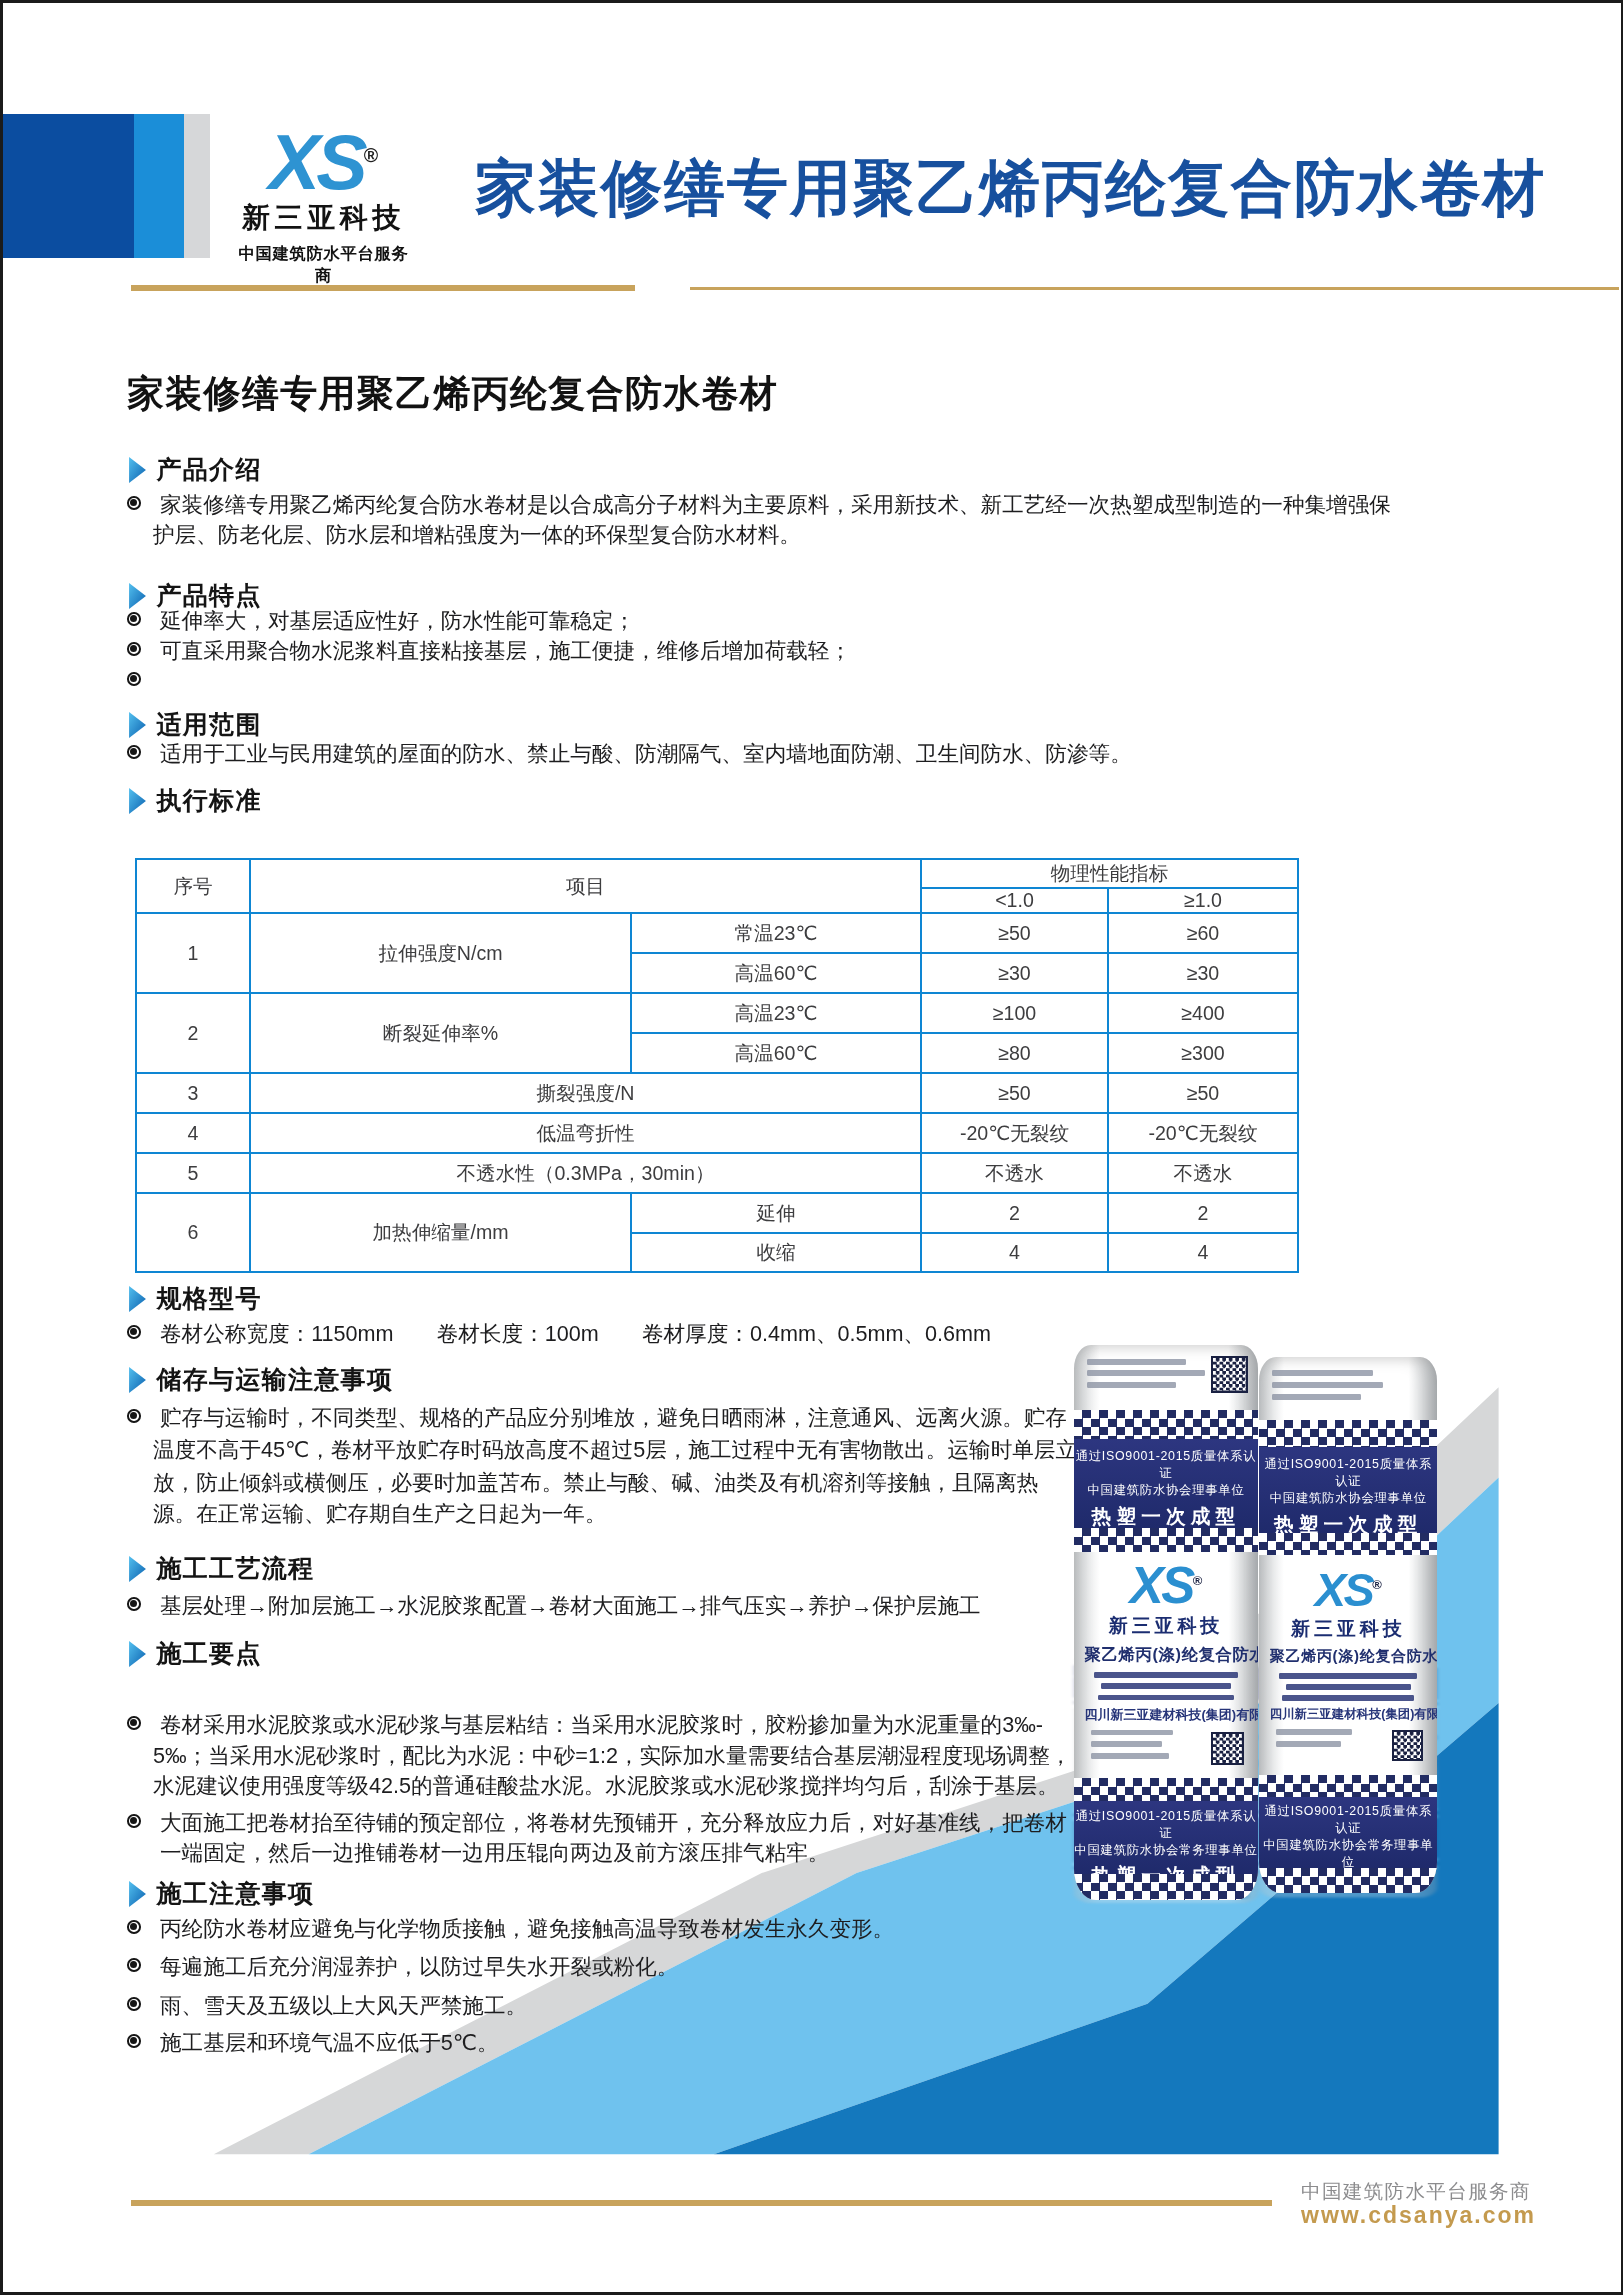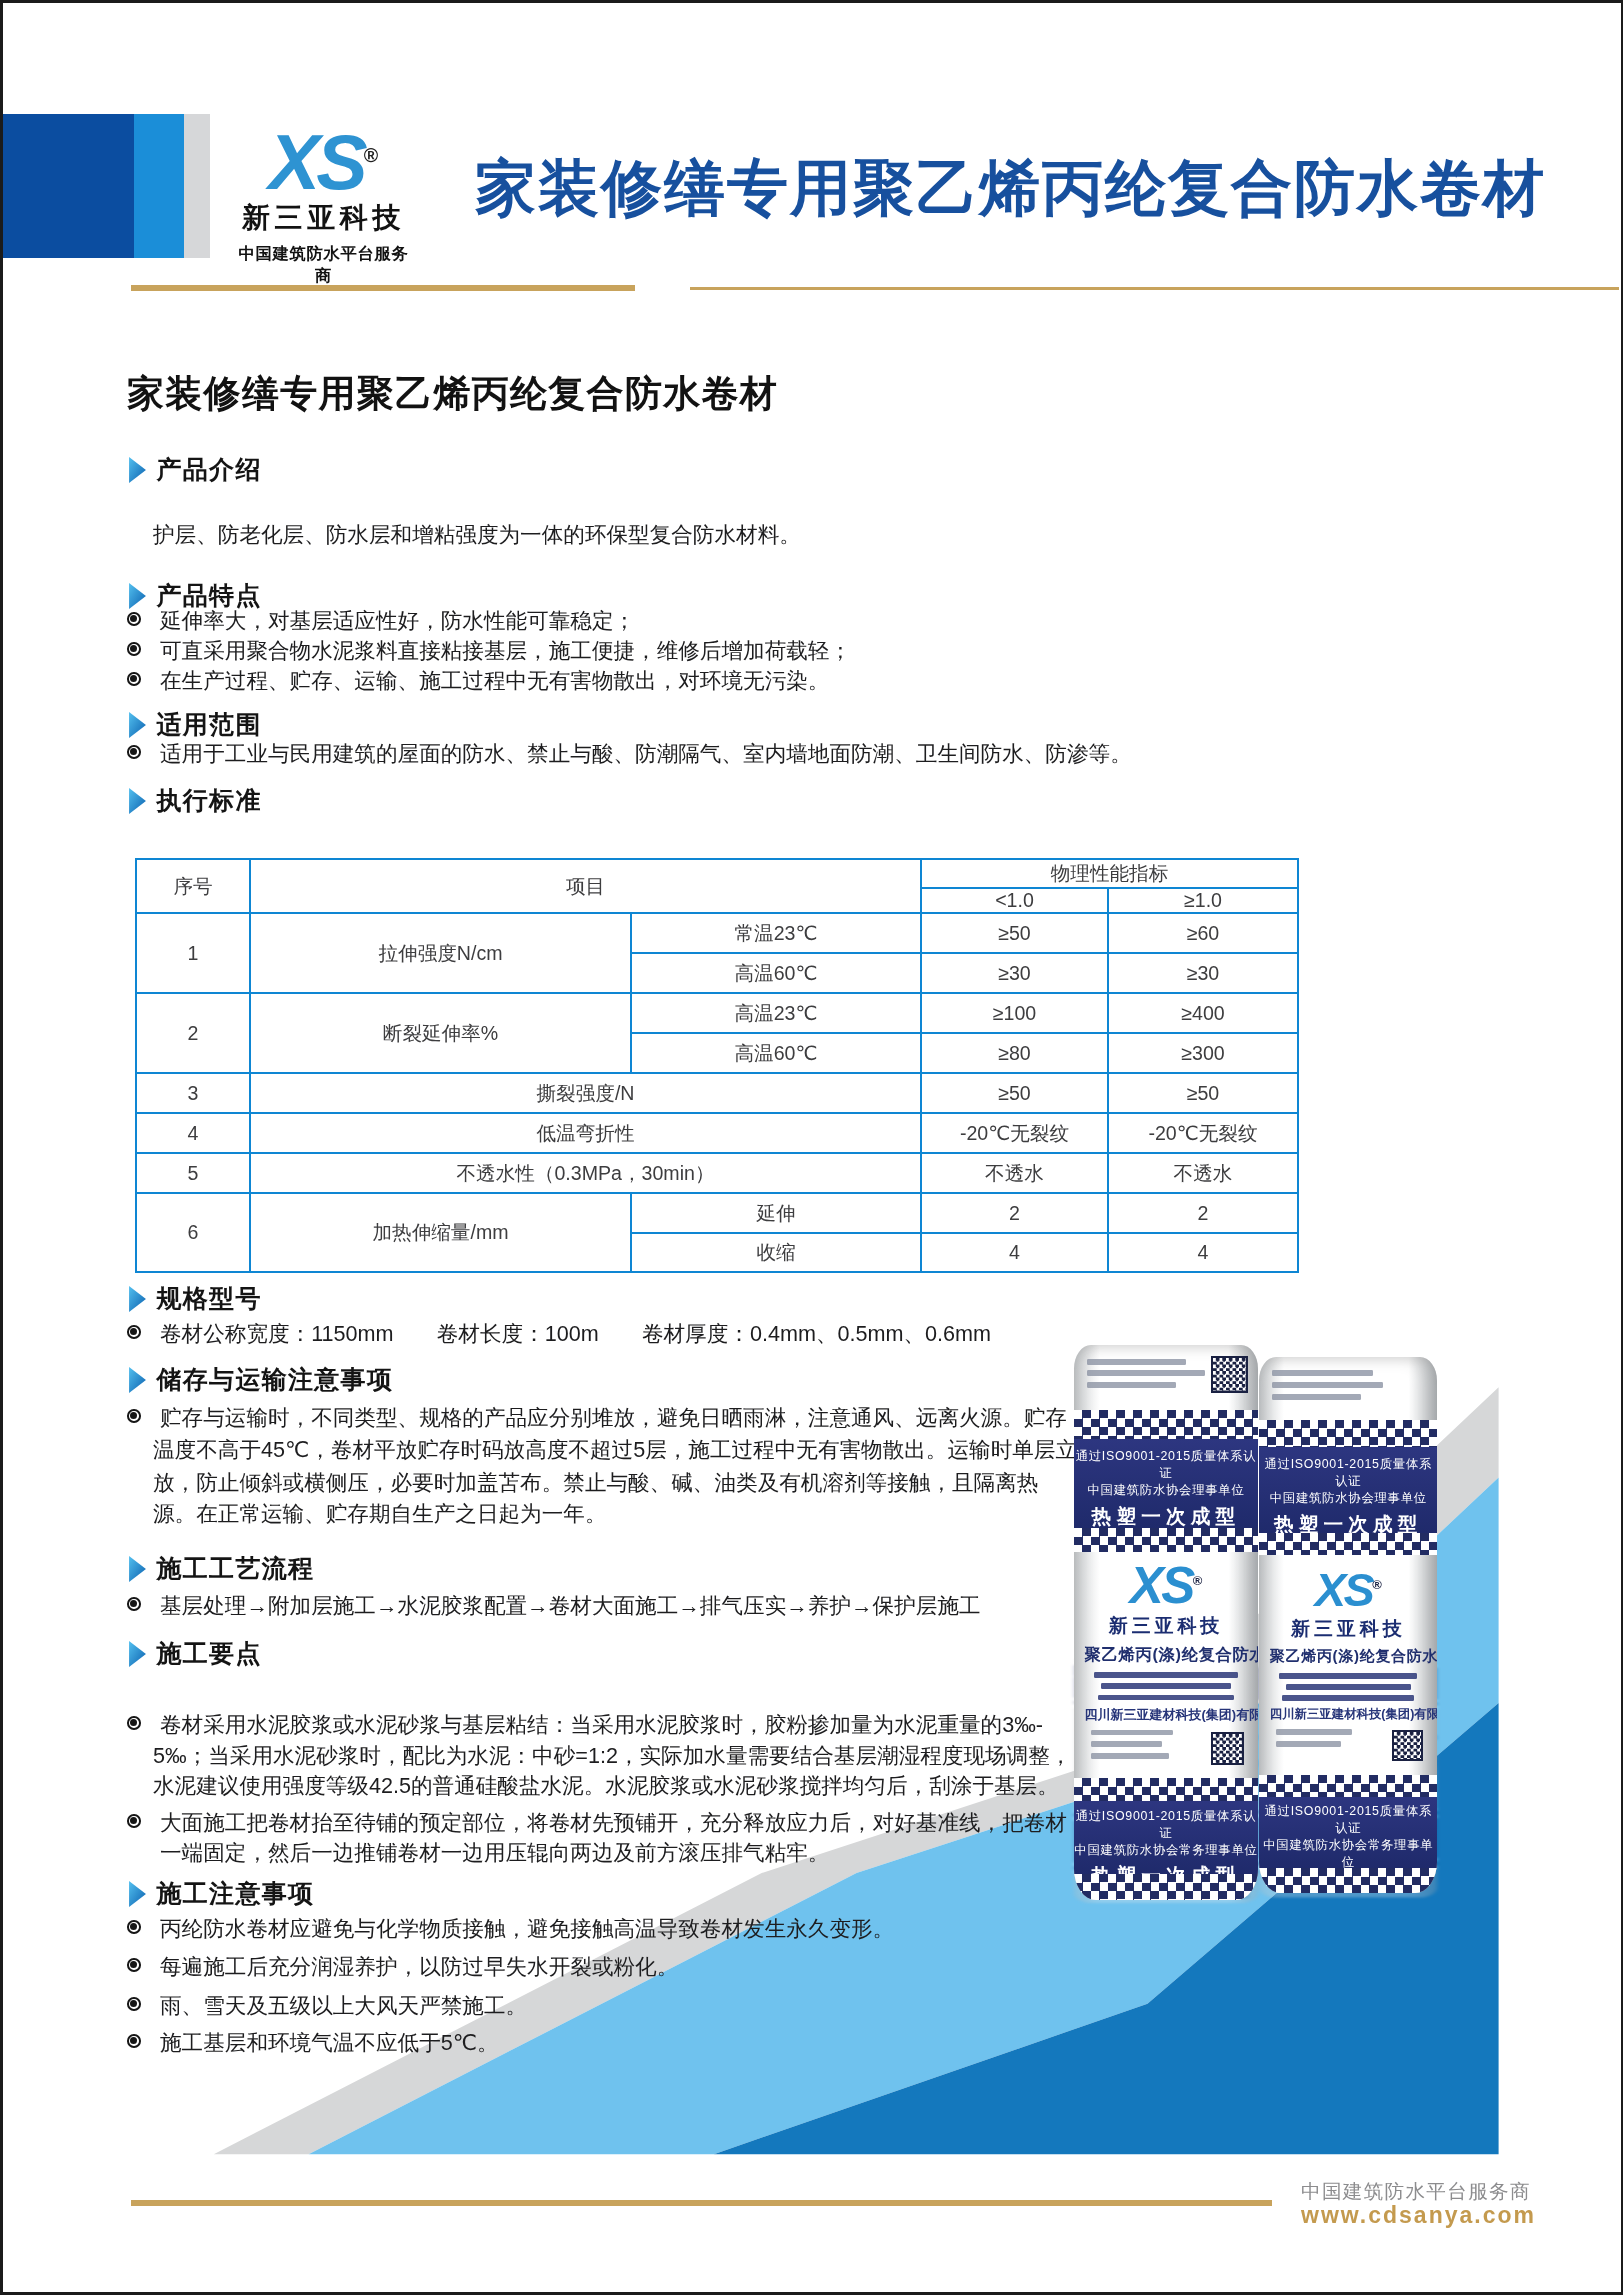--- a/index.html
+++ b/index.html
@@ -111,34 +111,38 @@
   <div class="gold" style="left:687px;top:284px;width:929px;height:2.6px"></div>
 
   <div class="abs main-title">家装修缮专用聚乙烯丙纶复合防水卷材</div>
 
   <div class="sec-h" style="top:450px">
     <svg class="tri" viewBox="0 0 26 40">
         <polygon points="0,0 26,20 0,40" fill="url(#tri)"></polygon>
       </svg>
     <span class="txt">产品介绍</span>
   </div>
+  <div class="item" style="top:487px">
+    <span class="dot"></span>
+    <span>家装修缮专用聚乙烯丙纶复合防水卷材是以合成高分子材料为主要原料，采用新技术、新工艺经一次热塑成型制造的一种集增强保</span>
+  </div>
   <div class="cont" style="top:517px">护层、防老化层、防水层和增粘强度为一体的环保型复合防水材料。</div>
 
   <div class="sec-h" style="top:576px">
     <svg class="tri" viewBox="0 0 26 40">
         <polygon points="0,0 26,20 0,40" fill="url(#tri)"></polygon>
       </svg>
     <span class="txt">产品特点</span>
   </div>
   <div class="item" style="top:603px">
     <span class="dot"></span><span>延伸率大，对基层适应性好，防水性能可靠稳定；</span></div>
   <div class="item" style="top:633px">
     <span class="dot"></span><span>可直采用聚合物水泥浆料直接粘接基层，施工便捷，维修后增加荷载轻；</span></div>
   <div class="item" style="top:663px">
-    <span class="dot"></span><span>在生产过程、贮存、运输、施工过程中无有害物散出，对环境无污染。</span></div>
+    <span class="dot"></span></div>
 
   <div class="sec-h" style="top:705px">
     <svg class="tri" viewBox="0 0 26 40">
         <polygon points="0,0 26,20 0,40" fill="url(#tri)"></polygon>
       </svg>
     <span class="txt">适用范围</span>
   </div>
   <div class="item" style="top:736px">
     <span class="dot"></span><span>适用于工业与民用建筑的屋面的防水、禁止与酸、防潮隔气、室内墙地面防潮、卫生间防水、防渗等。</span></div>
 

